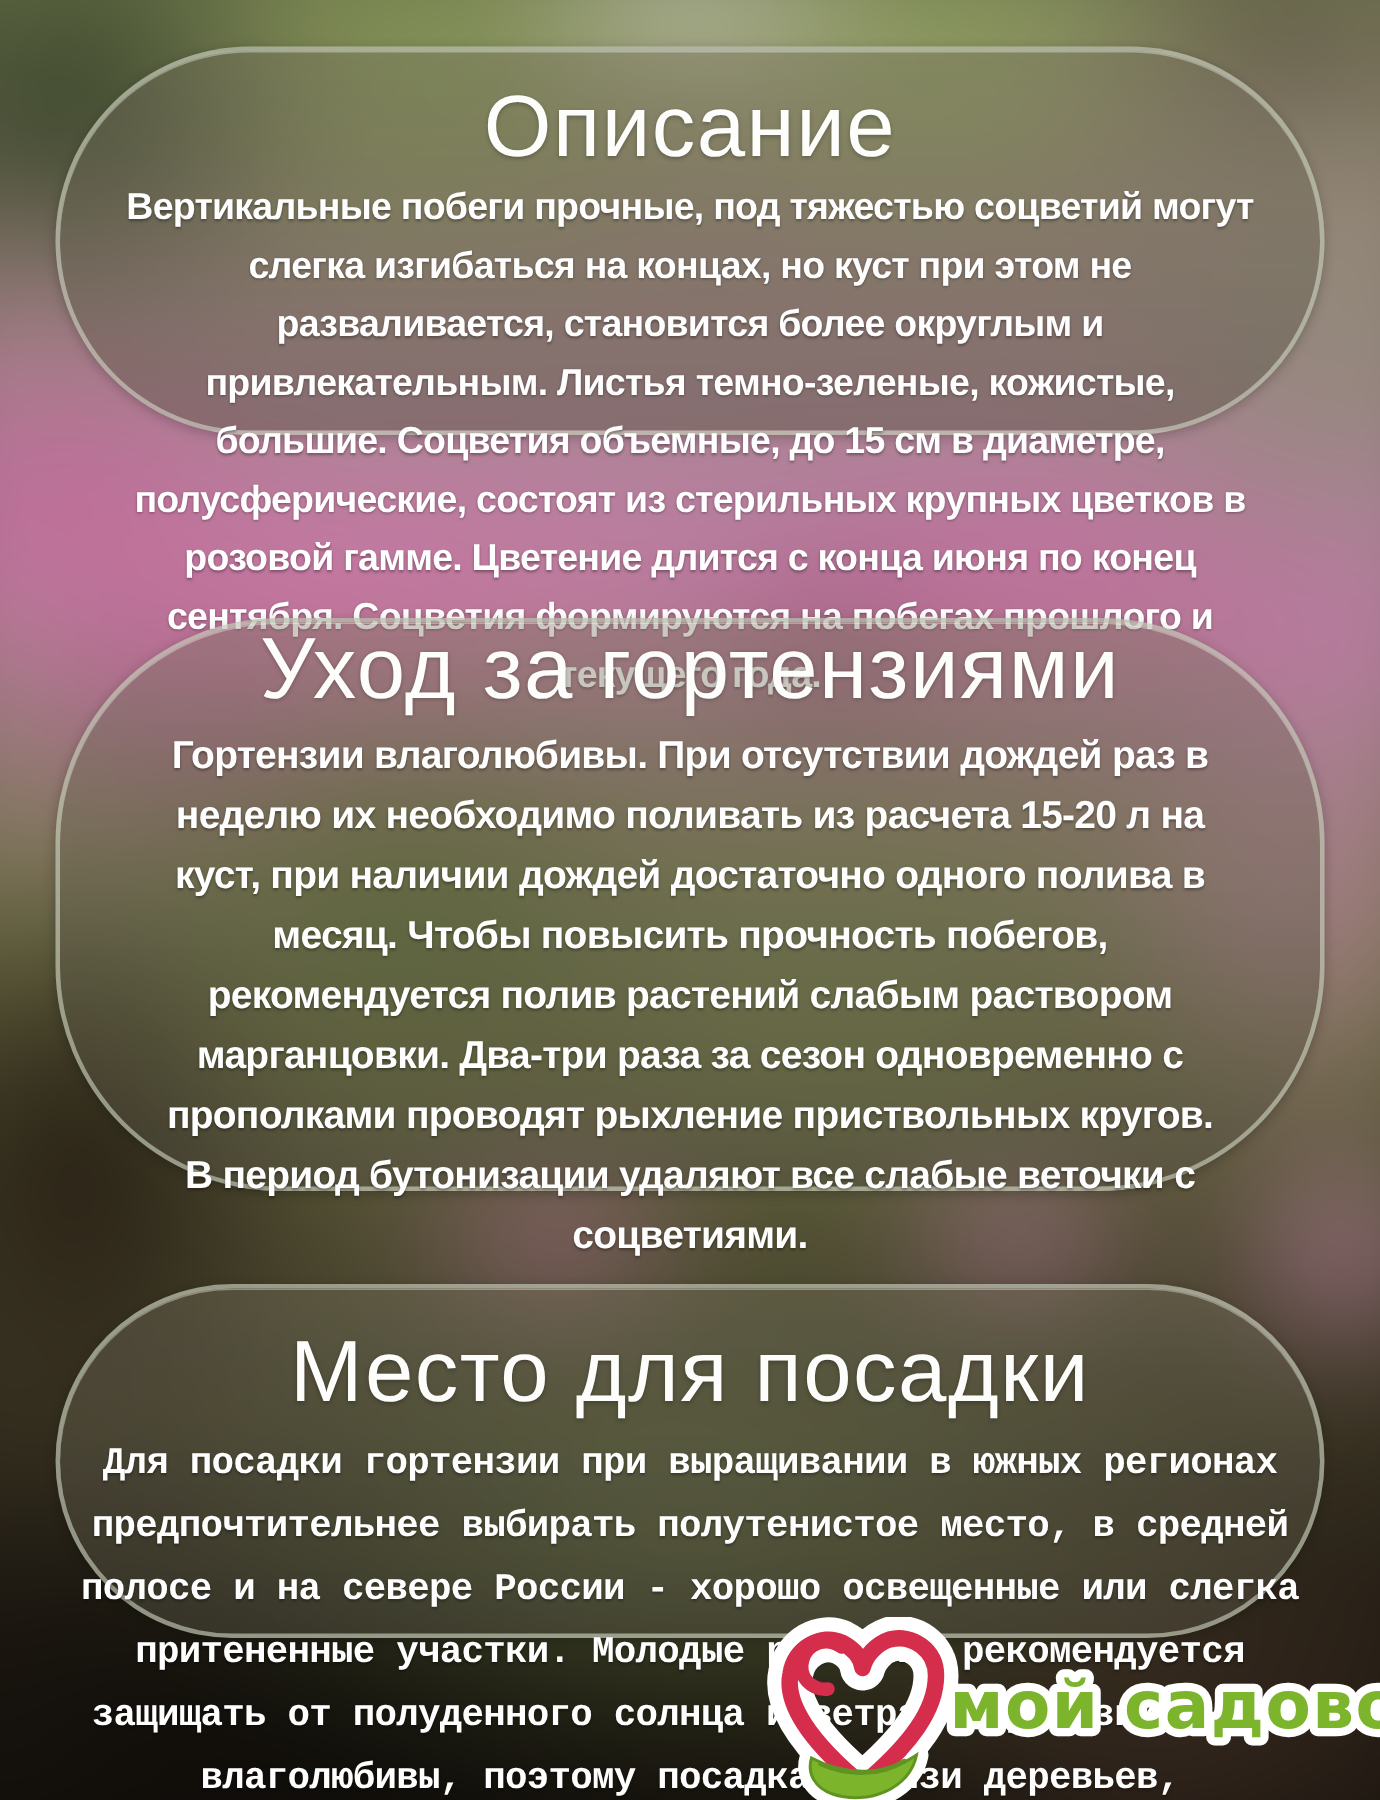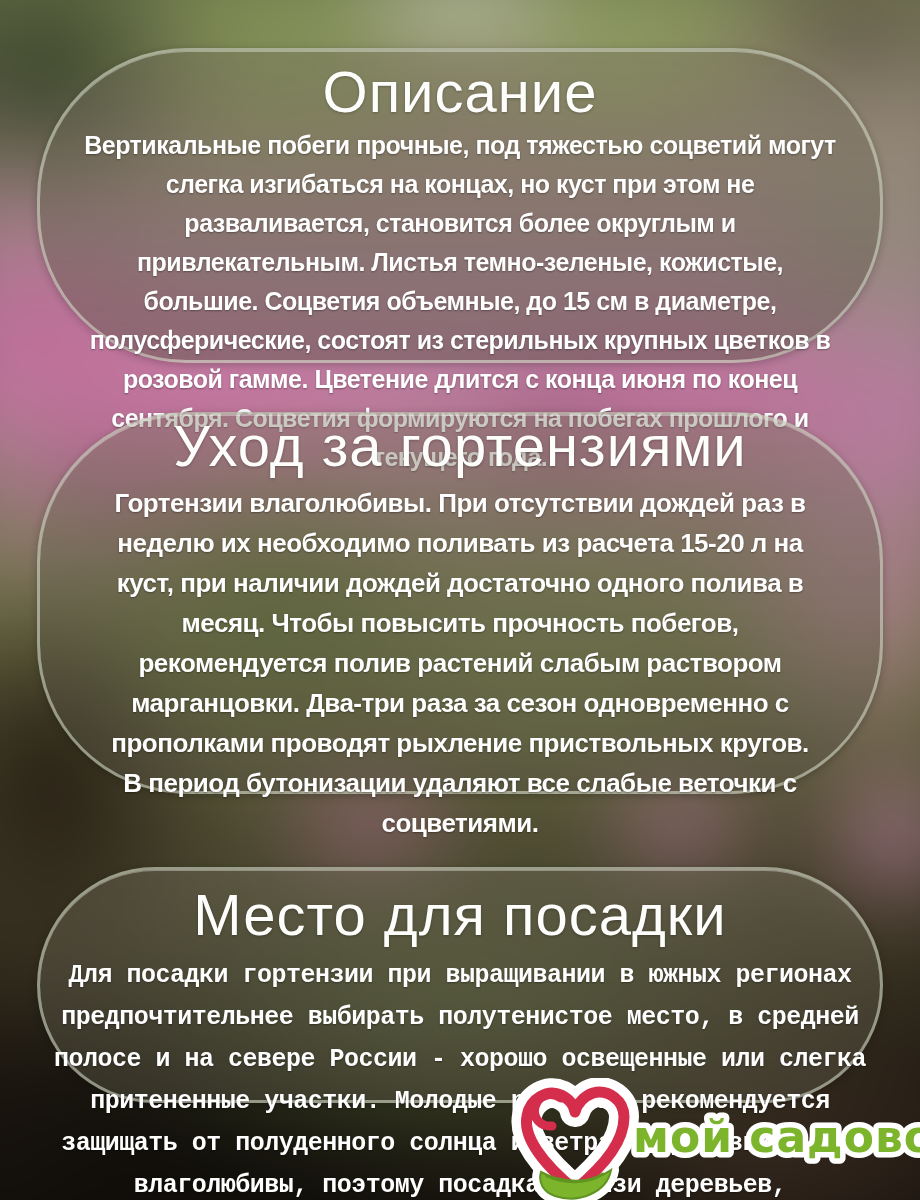--- a/index.html
+++ b/index.html
@@ -51,25 +51,25 @@
   .panel h1{
     margin:0;font-weight:300;font-size:58px;line-height:62px;
     letter-spacing:1px;color:#fdfdfb;
     text-shadow:0 1px 3px rgba(0,0,0,.25);
   }
   .panel p{
     margin:0;font-weight:bold;font-size:25px;letter-spacing:-0.5px;
     white-space:pre-line;color:#fefefe;
     text-shadow:0 1px 2px rgba(0,0,0,.35);
   }
-  .panel-description{top:48px;height:315px;padding-top:10px;}
+  .panel-description{top:31px;height:259px;padding-top:20px;}
   .panel-description p{line-height:39px;margin-top:3px;}
   .panel-care{top:412px;height:382px;}
   .panel-care p{line-height:40px;margin-top:6px;font-size:26px;}
-  .panel-place{top:856px;height:236px;padding-top:14px;margin-top:11px;}
+  .panel-place{top:856px;height:236px;padding-top:25px;}
   .panel-place p{line-height:42px;margin-top:9px;font-family:Liberation Mono, monospace;}
   
   .logo{position:absolute;left:503px;top:1078px;width:417px;height:128px;}
 </style>
 </head>
 <body>
 
 <div class="bg">
   <div class="bg-paint"></div>
 </div>

